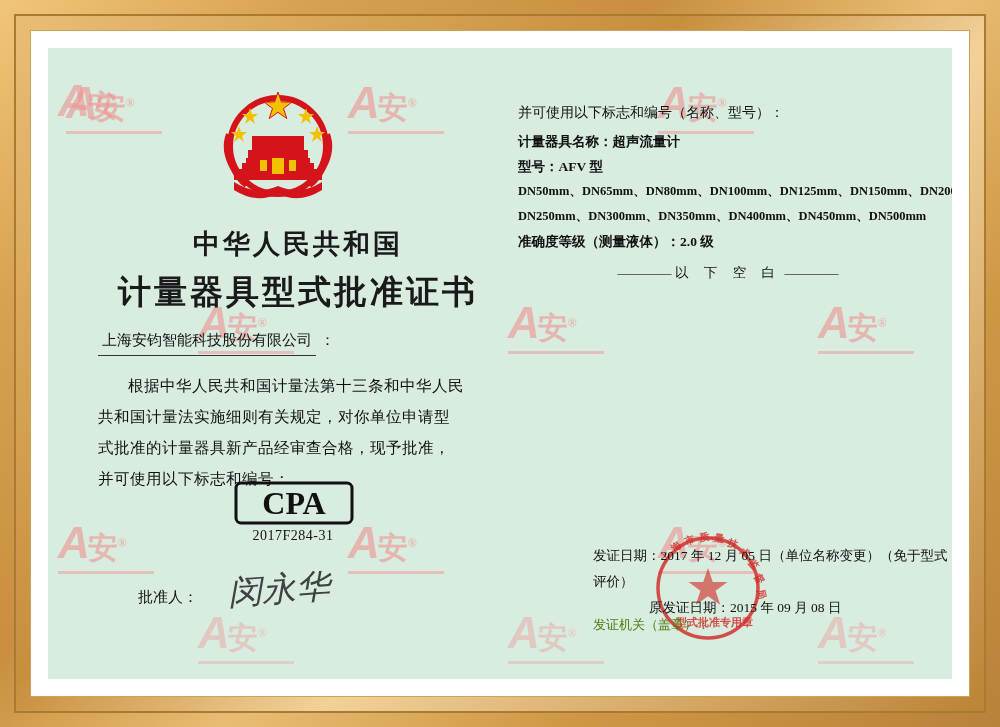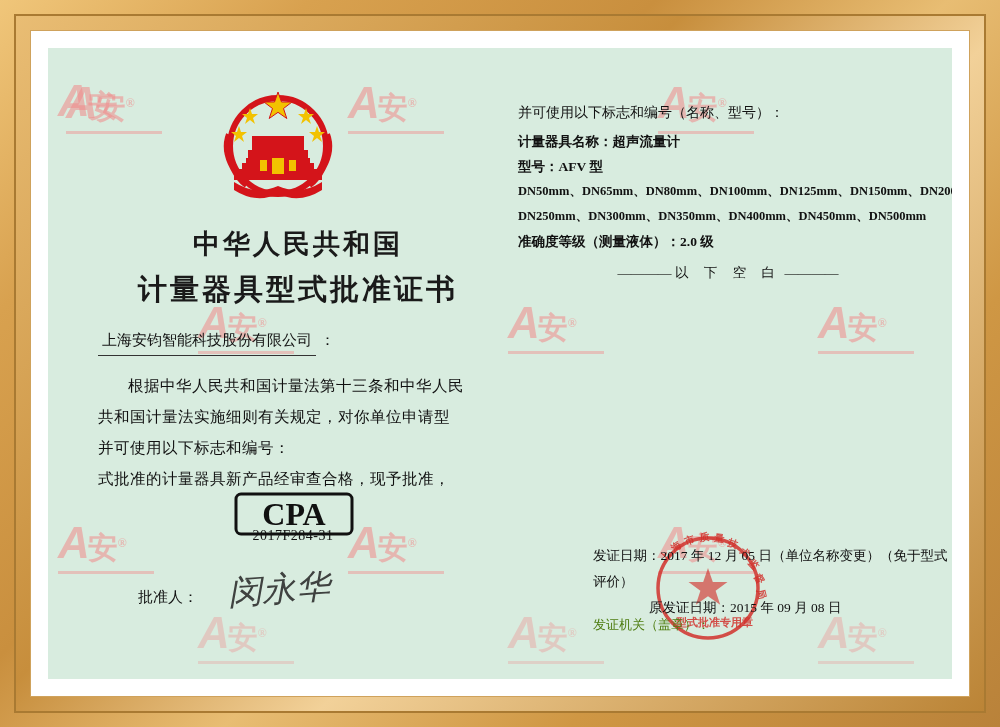--- a/index.html
+++ b/index.html
@@ -54,38 +54,38 @@
   .emblem{position:absolute;left:160px;top:26px;width:140px;height:140px;}
   .emblem svg{display:block;}
 
   .title-cn{
     position:absolute;left:90px;top:178px;width:320px;text-align:center;
     font-size:27px;font-weight:bold;color:#1a1a1a;letter-spacing:3px;
     font-family:"Liberation Serif", serif;
   }
   .title-main{
     position:absolute;left:70px;top:222px;width:360px;text-align:center;
-    font-size:29px;font-weight:bold;color:#1a1a1a;letter-spacing:3px;
+    font-size:33px;font-weight:bold;color:#1a1a1a;letter-spacing:3px;
   }
   .company-line{
     position:absolute;left:50px;top:283px;width:380px;
     font-size:15px;color:#111;
   }
   .company-line .name{border-bottom:1px solid #333;padding:0 4px 7px 4px;}
   .company-line .colon{margin-left:4px;}
 
   .body-text{
     position:absolute;left:50px;top:322px;width:390px;
     font-size:15.5px;line-height:31px;color:#111;letter-spacing:.5px;
   }
   .body-text p{margin:0;}
   .indent{text-indent:30px;}
 
   .cpa-mark{
-    position:absolute;left:186px;top:432px;width:120px;height:46px;margin-top:11px;
+    position:absolute;left:186px;top:432px;width:120px;height:46px;
   }
   .cpa-no{
     position:absolute;left:160px;top:480px;width:170px;text-align:center;
     font-size:14px;color:#111;letter-spacing:.5px;
   }
   .approver{
     position:absolute;left:90px;top:540px;font-size:15px;color:#111;
   }
   .signature{
     position:absolute;left:180px;top:518px;width:120px;height:54px;
@@ -201,22 +201,22 @@
       <div class="title-cn">中华人民共和国</div>
       <div class="title-main">计量器具型式批准证书</div>
 
       <div class="company-line">
         <span class="name">上海安钧智能科技股份有限公司</span><span class="colon">：</span>
       </div>
 
       <div class="body-text">
         <p class="indent">根据中华人民共和国计量法第十三条和中华人民</p>
         <p>共和国计量法实施细则有关规定，对你单位申请型</p>
+        <p>式批准的计量器具新产品经审查合格，现予批准，</p>
         <p>并可使用以下标志和编号：</p>
-        <p>式批准的计量器具新产品经审查合格，现予批准，</p>
       </div>
 
       <div class="cpa-mark">
         <svg width="120" height="46" viewBox="0 0 120 46">
           <rect x="2" y="3" width="116" height="40" rx="5" ry="5" fill="none" stroke="#111" stroke-width="3"></rect>
           <text x="60" y="34" text-anchor="middle" font-family="Liberation Serif, serif" font-size="32" font-weight="bold" fill="#111">CPA</text>
           <line x1="30" y1="3" x2="30" y2="43" stroke="#d8ecdf" stroke-width="0"></line>
         </svg>
       </div>
       <div class="cpa-no">2017F284-31</div>

